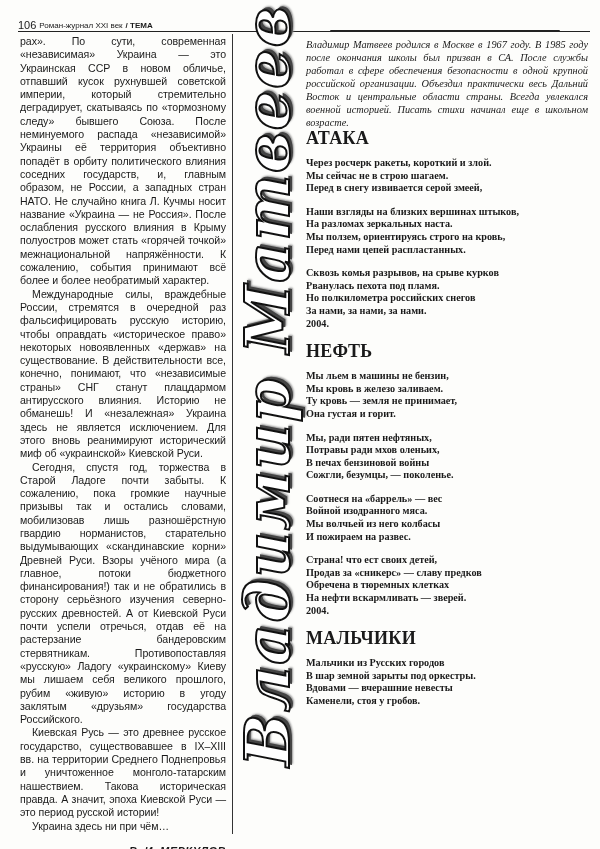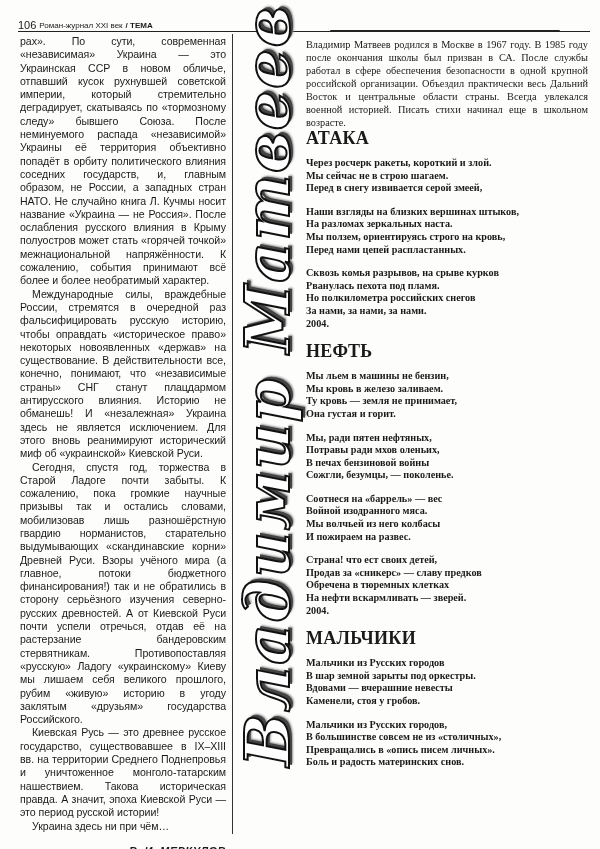--- a/index.html
+++ b/index.html
@@ -49,21 +49,21 @@
     display: block; transform: rotate(-90deg); white-space: nowrap;
     font-family: "DejaVu Serif", serif; font-style: italic; font-weight: bold;
     font-size: 62px; letter-spacing: 2px;
     color: #fff;
     -webkit-text-stroke: 2px #111;
     text-shadow: 3px 3px 0 #444, 4px 4px 2px #999;
   }
 
   .bio {
     position: absolute; left: 306px; top: 38px; width: 282px;
-    font-family: "Liberation Serif", serif; 
+    font-family: "Liberation Serif", serif; font-style: italic;
     font-size: 10.3px; line-height: 13px; text-align: justify;
   }
   .poems {
     position: absolute; left: 306px; top: 128px; width: 282px;
     font-family: "Liberation Serif", serif;
   }
   .poem-title {
     font-weight: bold; font-size: 18px; margin: 0 0 8px 0; letter-spacing: 0.3px;
   }
   .stanza { margin: 0 0 11px 0; }
@@ -153,20 +153,14 @@
       </div>
     </div>
     <div class="poem">
       <div class="poem-title">МАЛЬЧИКИ</div>
       <div class="stanza">
         <span class="line">Мальчики из Русских городов</span>
         <span class="line">В шар земной зарыты под оркестры.</span>
         <span class="line">Вдовами — вчерашние невесты</span>
         <span class="line">Каменели, стоя у гробов.</span>
       </div>
-      <div class="stanza">
-        <span class="line">Мальчики из Русских городов,</span>
-        <span class="line">В большинстве совсем не из «столичных»,</span>
-        <span class="line">Превращались в «опись писем личных».</span>
-        <span class="line">Боль и радость материнских снов.</span>
-      </div>
     </div>
   </div>
 
 </body></html>

